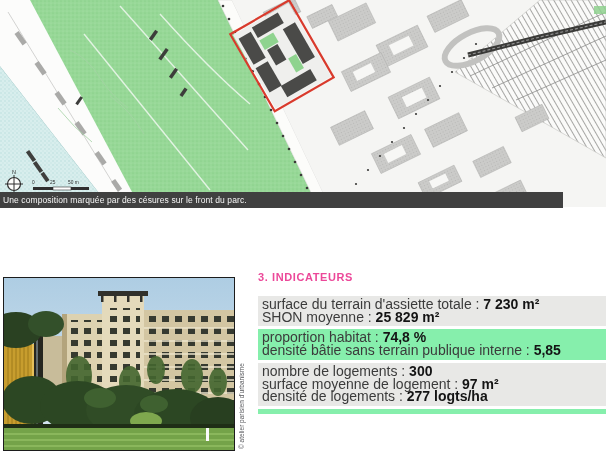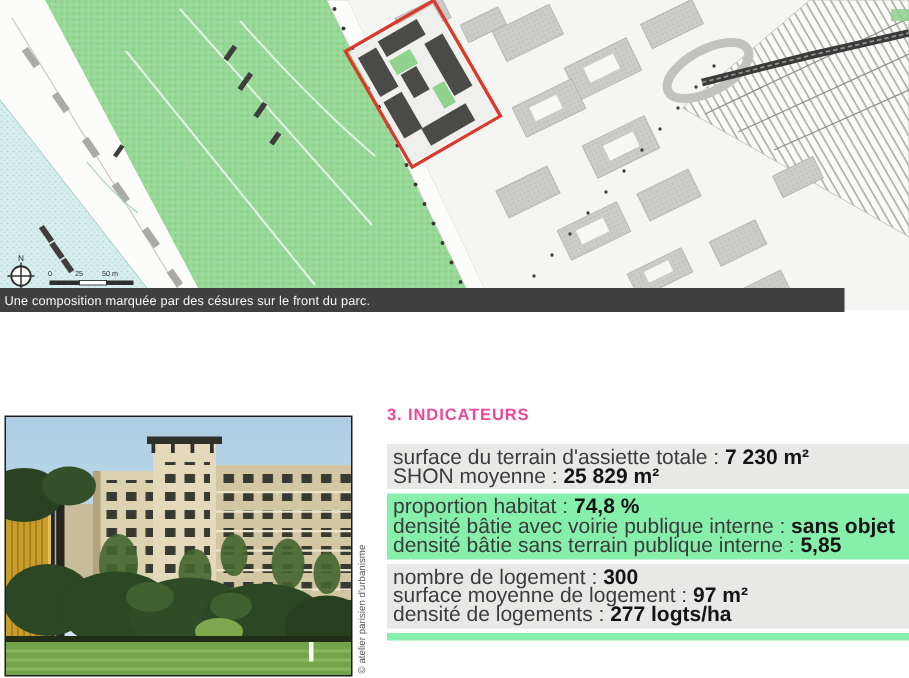--- a/index.html
+++ b/index.html
@@ -323,26 +323,25 @@
 <div class="abs" id="indicators">
   <h3 id="indicators-title">3. INDICATEURS</h3>
 
   <div class="ind-block shade-a">
     <div class="ind-row"><span>surface du terrain d'assiette totale :</span> <span class="val">7 230 m²</span></div>
     <div class="ind-row"><span>SHON moyenne :</span> <span class="val">25 829 m²</span></div>
   </div>
 
   <div class="ind-block shade-b">
     <div class="ind-row"><span>proportion habitat :</span> <span class="val">74,8 %</span></div>
-    <div class="ind-row"><span>densité bâtie avec voirie publique interne :</span> <span class="val">sans objet</span></div>
     <div class="ind-row"><span>densité bâtie sans terrain publique interne :</span> <span class="val">5,85</span></div>
   </div>
 
   <div class="ind-block shade-a">
-    <div class="ind-row"><span>nombre de logement :</span> <span class="val">300</span></div>
+    <div class="ind-row"><span>nombre de logements :</span> <span class="val">300</span></div>
     <div class="ind-row"><span>surface moyenne de logement :</span> <span class="val">97 m²</span></div>
     <div class="ind-row"><span>densité de logements :</span> <span class="val">277 logts/ha</span></div>
   </div>
 
   <div class="ind-block shade-b">
     <div class="ind-row"> </div>
   </div>
 </div>
 
 </body></html>

